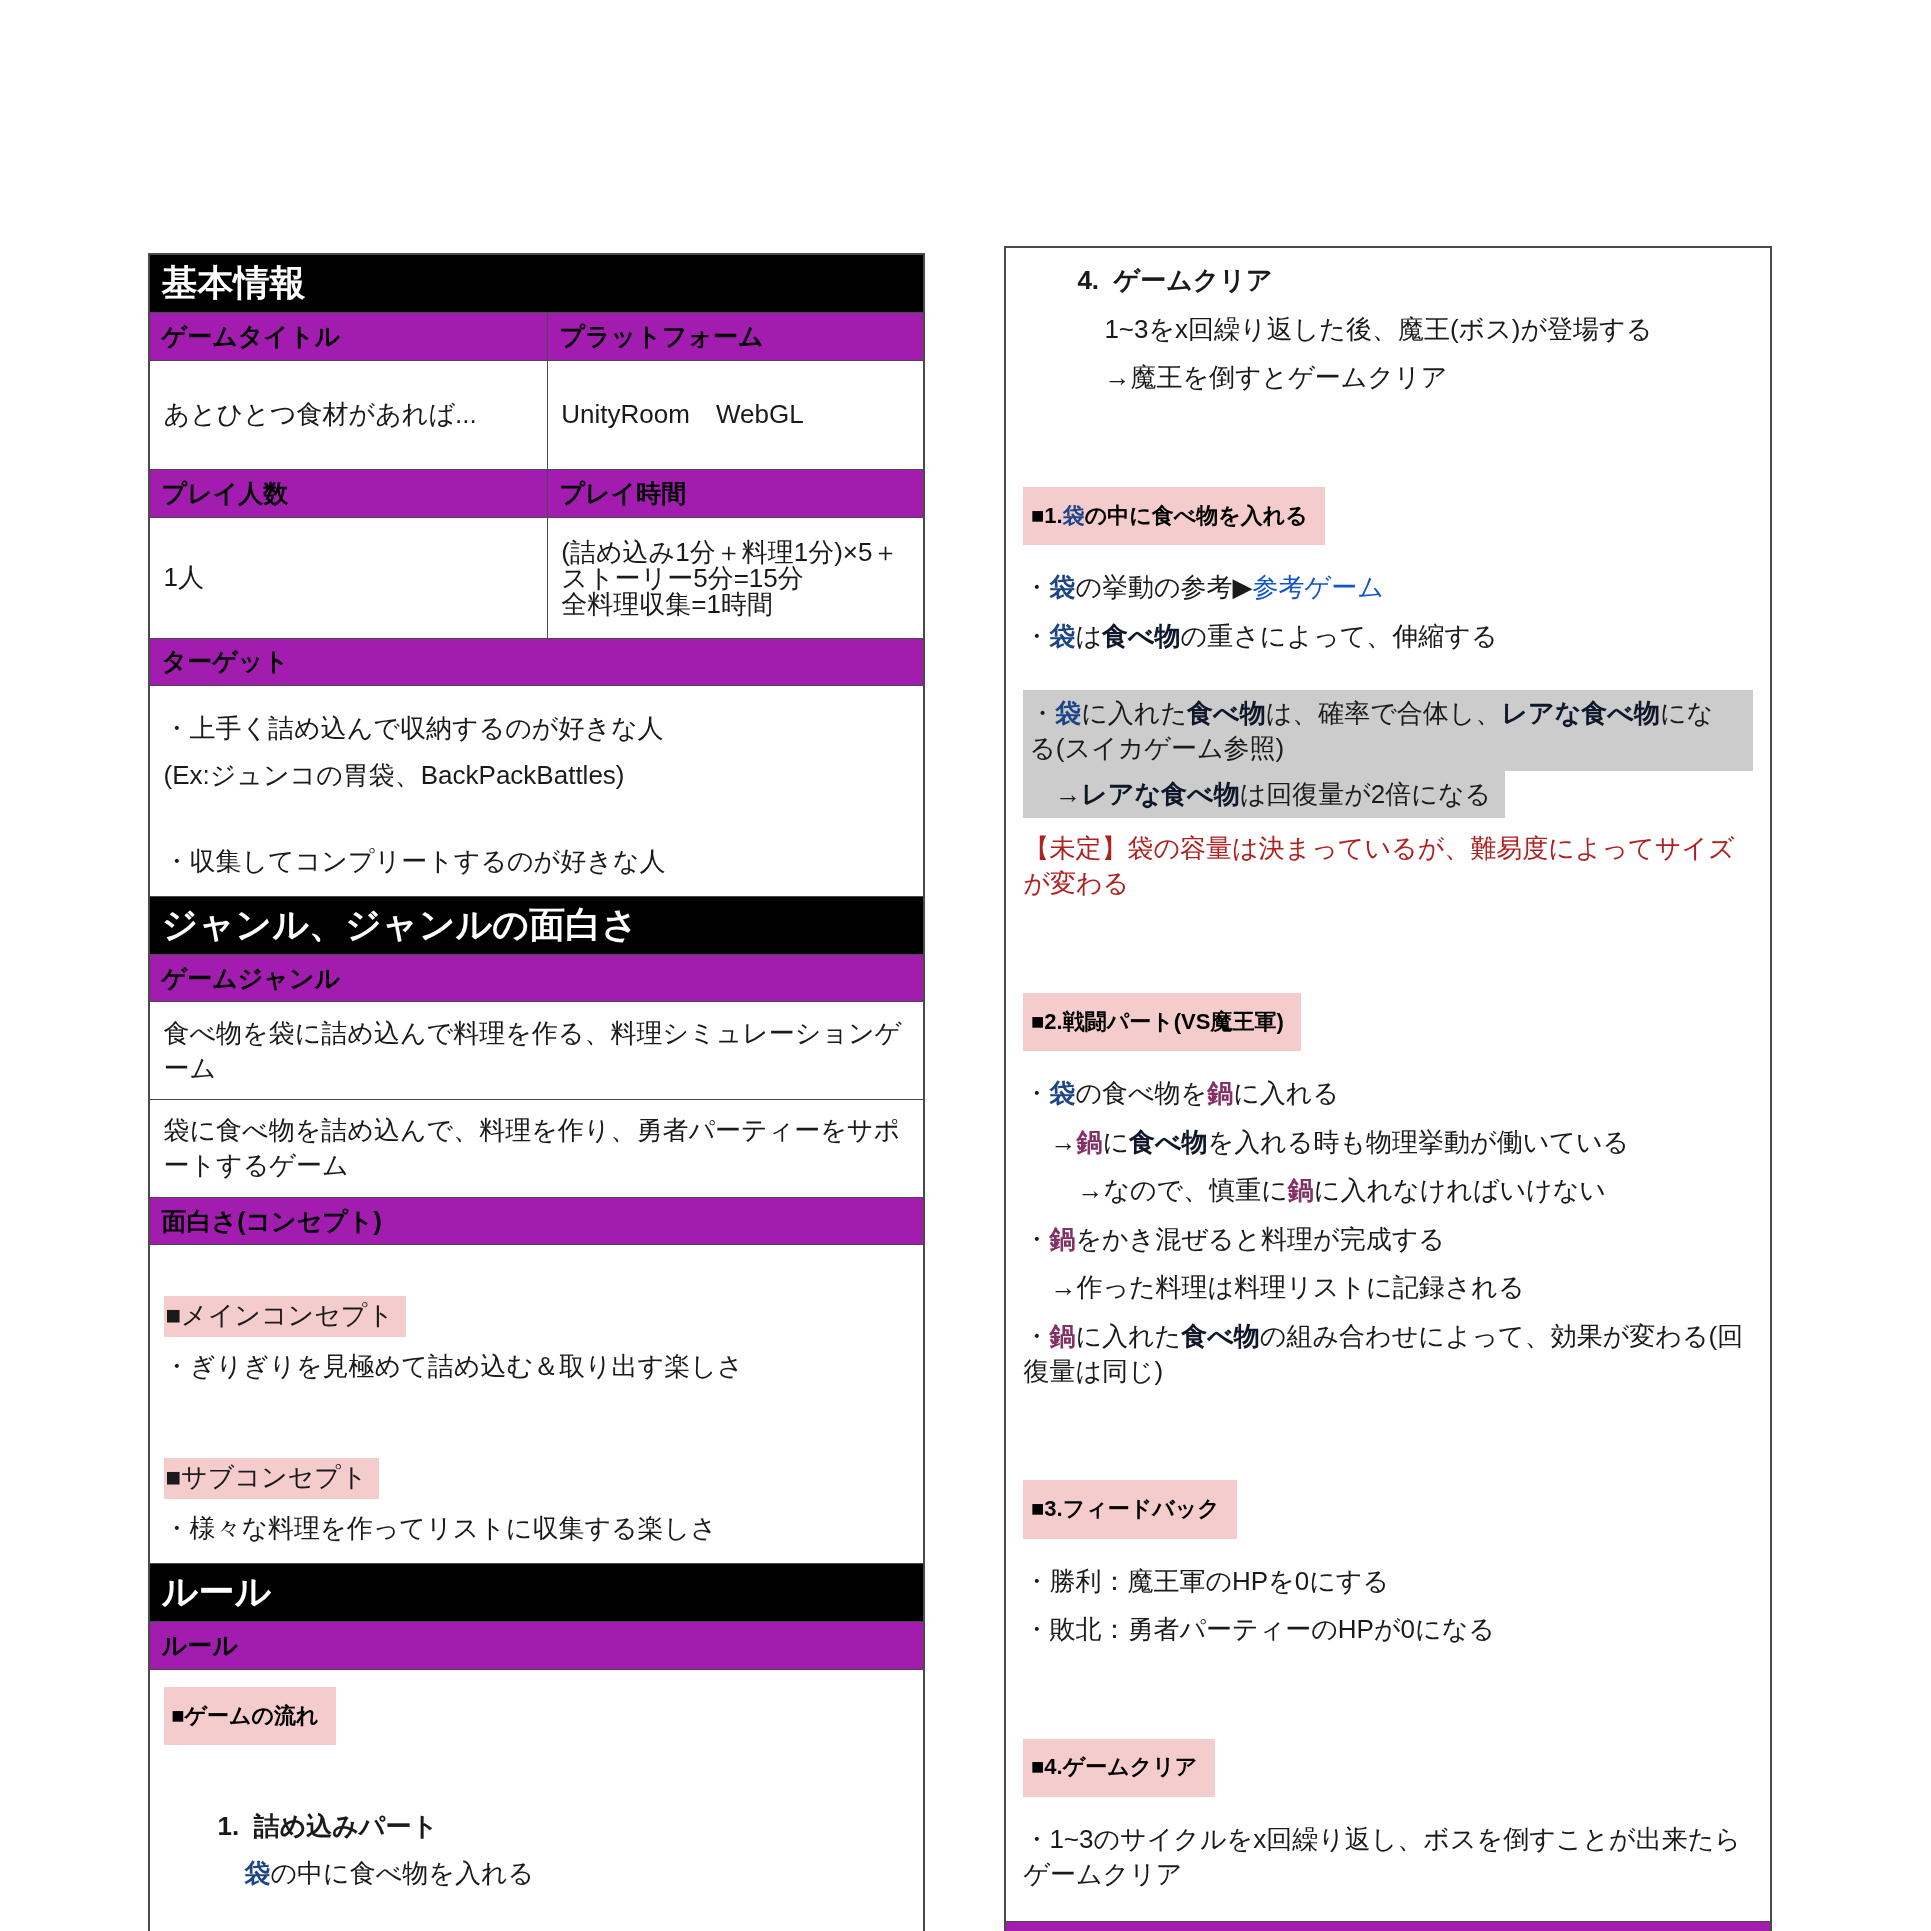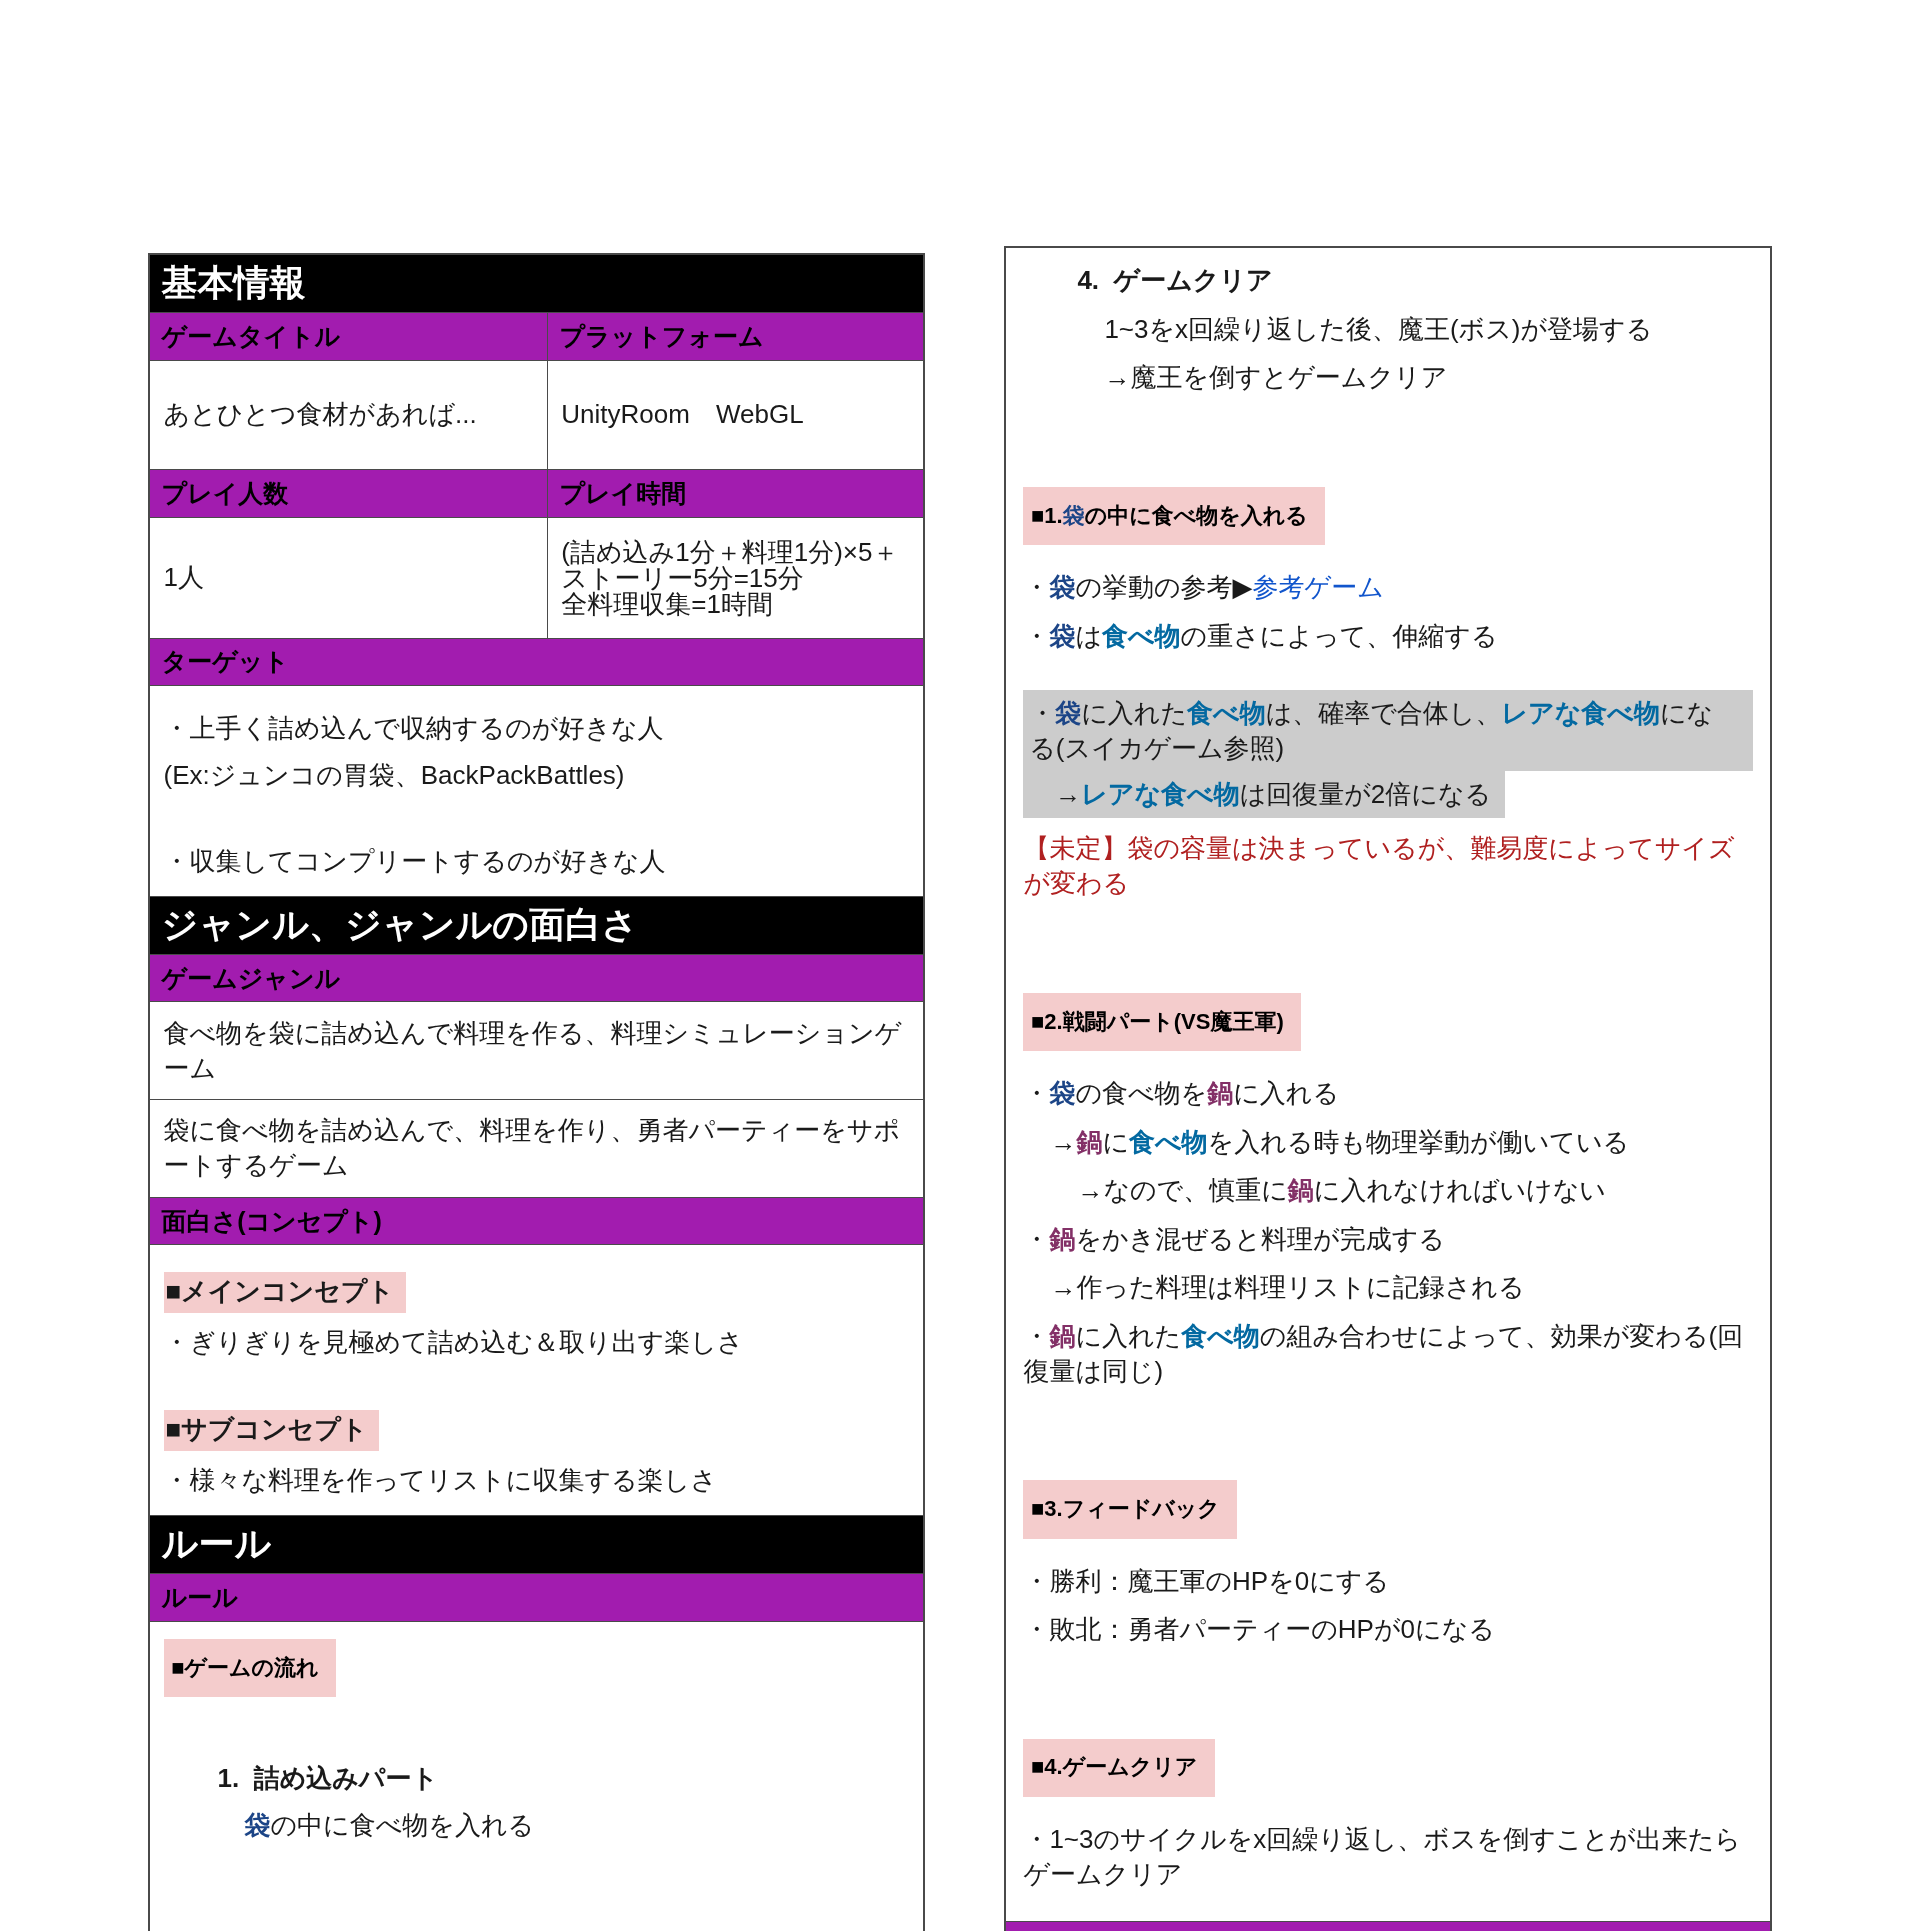--- a/index.html
+++ b/index.html
@@ -24,27 +24,27 @@
   tr.r-flow td{height:386px;padding-top:17.4px;}
   tr.r-main td{height:1110px;padding:15.4px 17.4px;}
   td.small{font-size:19.3px;line-height:26px;vertical-align:middle;}
   .lines .line{margin:0 0 11.6px 0;line-height:35px;font-size:26px;}
   .rcol .line{margin-bottom:13.5px;}
   .line.sp{height:39px;margin:0;}
   .line .box{display:inline;}
   .line.h1{margin-bottom:25px;}
   .line.h1 .box{display:inline-block;background:#F4CCCC;font-weight:bold;font-size:22px;
                 line-height:41px;padding:7.7px 17.4px 9.7px 7.7px;color:#000;}
-  .line.hl .box{display:inline-block;background:#F4CCCC;font-weight:bold;padding:1.9px 11.6px 3.9px 1.9px;}
+  .line.hl .box{display:inline-block;background:#F4CCCC;font-weight:normal;padding:1.9px 11.6px 3.9px 1.9px;margin-top:24px;}
   .line.gray0 .box,.line.gray .box{display:inline-block;background:#CCCCCC;padding:5.8px 13.5px 5.8px 5.8px;}
   .line.gray0{margin-bottom:0;margin-top:36px;}
   .line.red{color:#B02020;}
   .seg.b{font-weight:bold;}
   .seg.bag{color:#1C4587;font-weight:bold;}
-  .seg.food{color:#0369a1;font-weight:bold;}
+  .seg.food{color:#0f172a;font-weight:bold;}
   .seg.pot{color:#833067;font-weight:bold;}
   .seg.link{color:#1155CC;cursor:pointer;}
 </style>
 </head>
 <body>
 
 <div class="canvas">
 
   <table class="spec left">
     <colgroup>

